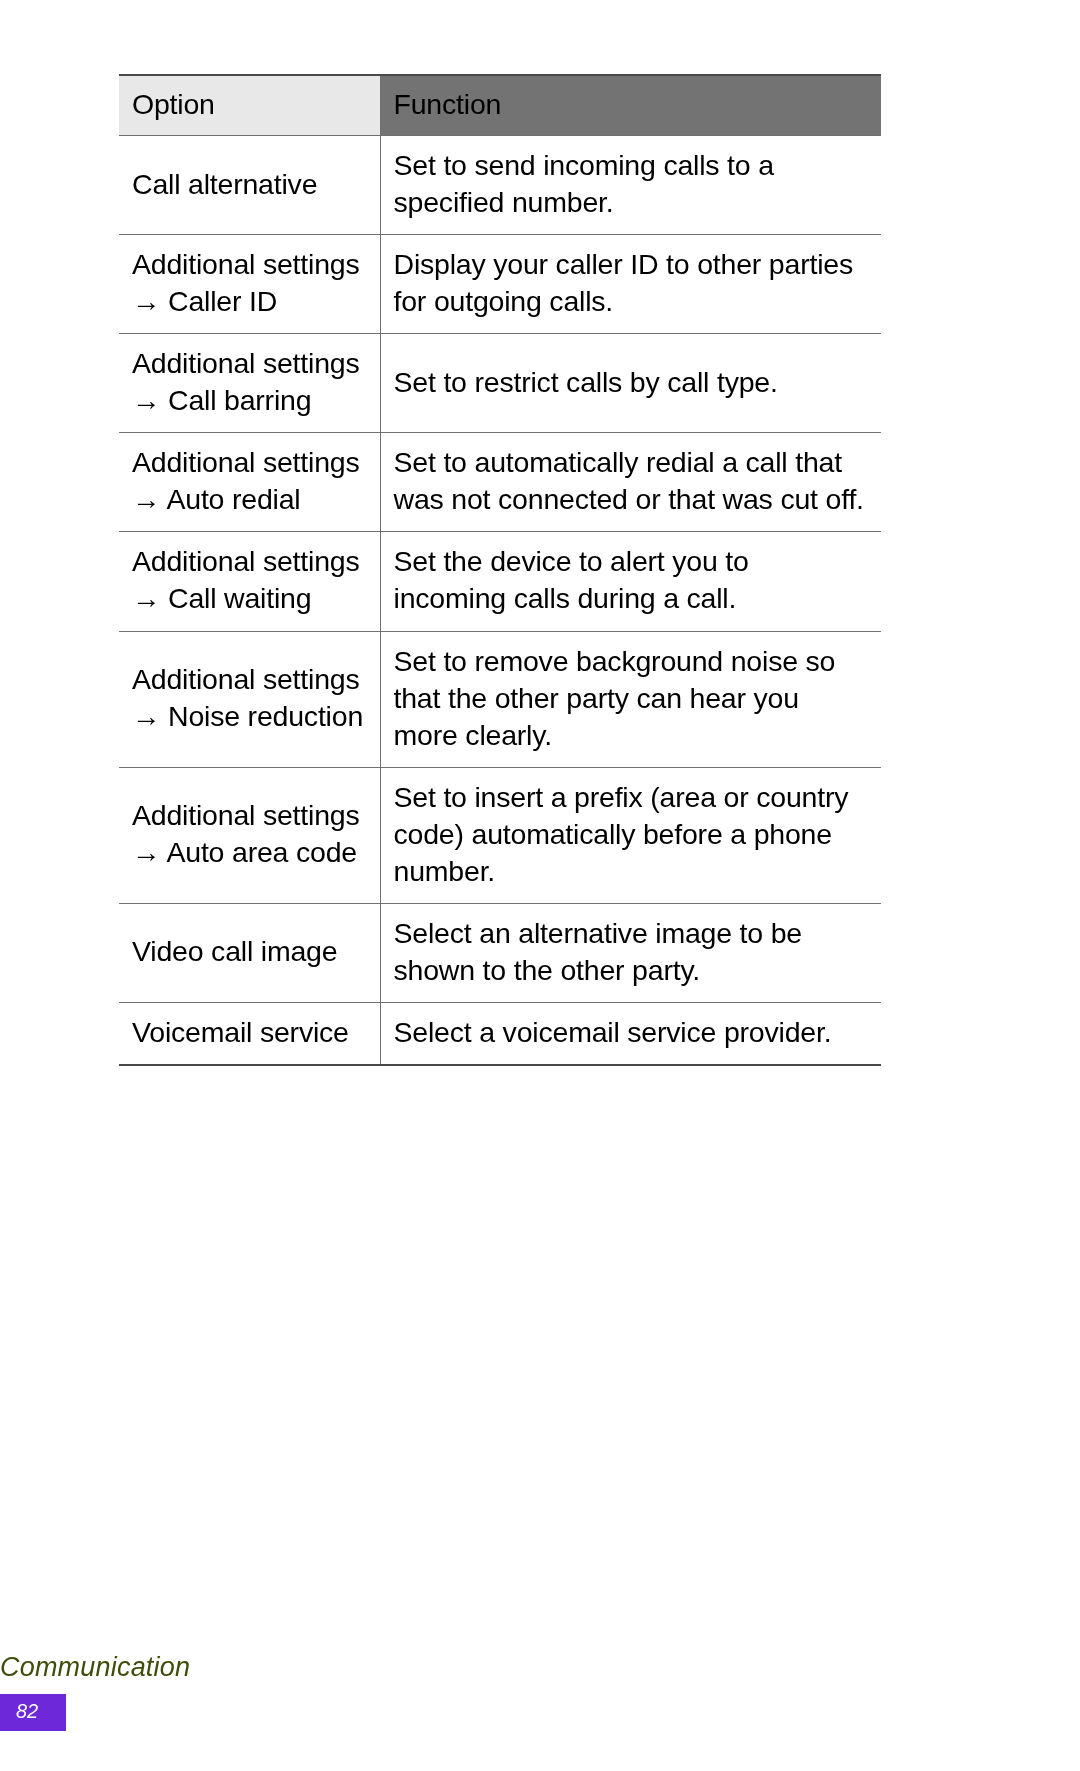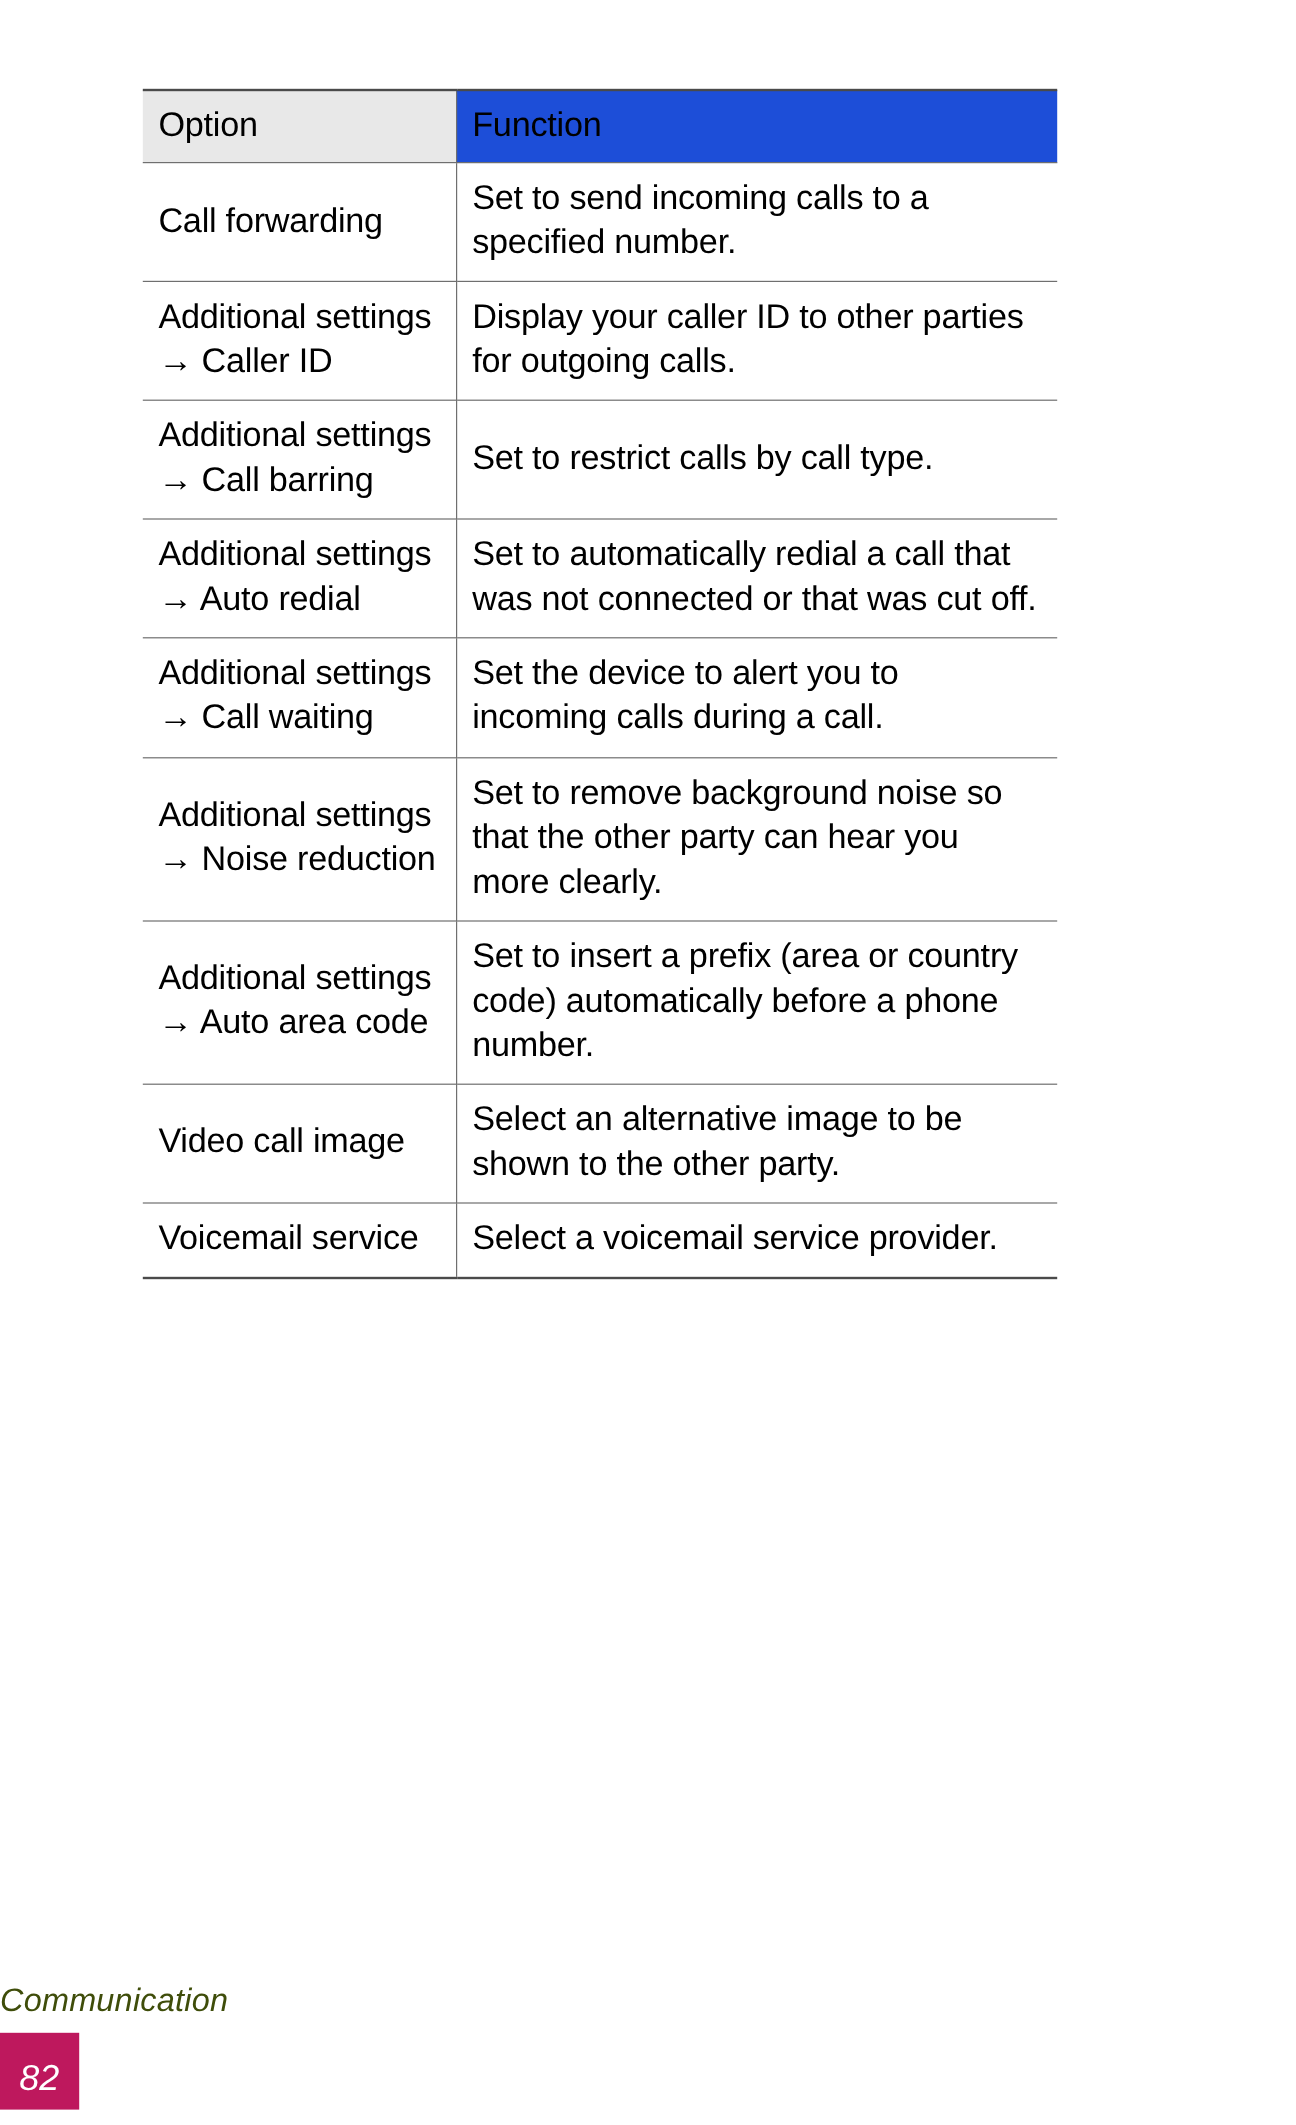--- a/index.html
+++ b/index.html
@@ -62,21 +62,21 @@
   .options-table thead th {
     border-top: 2.6px solid #4a4a4a;
     border-bottom: 1.6px solid #6f6f6f;
     padding-top: 10px;
     padding-bottom: 12px;
   }
   .options-table th.head-option {
     background: #e8e8e8;
   }
   .options-table th.head-function {
-    background: #1d4ed8;
+    background: #737373;
   }
 
   
   .options-table tbody tr:last-child td {
     border-bottom: 2.6px solid #4a4a4a;
   }
 
   
   .footer {
     position: absolute;
@@ -89,28 +89,28 @@
     font-family: "Liberation Sans", sans-serif;
     font-style: italic;
     font-size: 27px;
     color: #3f4d0a;
     letter-spacing: 0.2px;
     line-height: 1;
   }
   .footer-page-badge {
     display: inline-block;
     margin-top: 13px;
-    background: #be185d;
+    background: #6d28d9;
     color: #ffffff;
     font-family: "Liberation Sans", sans-serif;
     font-style: italic;
-    font-size: 30px;
+    font-size: 20px;
     font-weight: 400;
     line-height: 1;
-    padding: 24px 16px 10px 16px;
+    padding: 7px 16px 10px 16px;
     min-width: 34px;
   }
 </style>
 </head>
 <body>
 
 <div class="page">
 
   <table class="options-table">
     <colgroup>
@@ -118,21 +118,21 @@
       <col class="col-function">
     </colgroup>
     <thead>
       <tr>
         <th class="head-option">Option</th>
         <th class="head-function">Function</th>
       </tr>
     </thead>
     <tbody>
       <tr>
-        <td class="cell-option">Call forwarding</td>
+        <td class="cell-option">Call alternative</td>
         <td class="cell-function">Set to send incoming calls to a specified number.</td>
       </tr>
       <tr>
         <td class="cell-option">Additional settings → Caller ID</td>
         <td class="cell-function">Display your caller ID to other parties for outgoing calls.</td>
       </tr>
       <tr>
         <td class="cell-option">Additional settings → Call barring</td>
         <td class="cell-function">Set to restrict calls by call type.</td>
       </tr>

